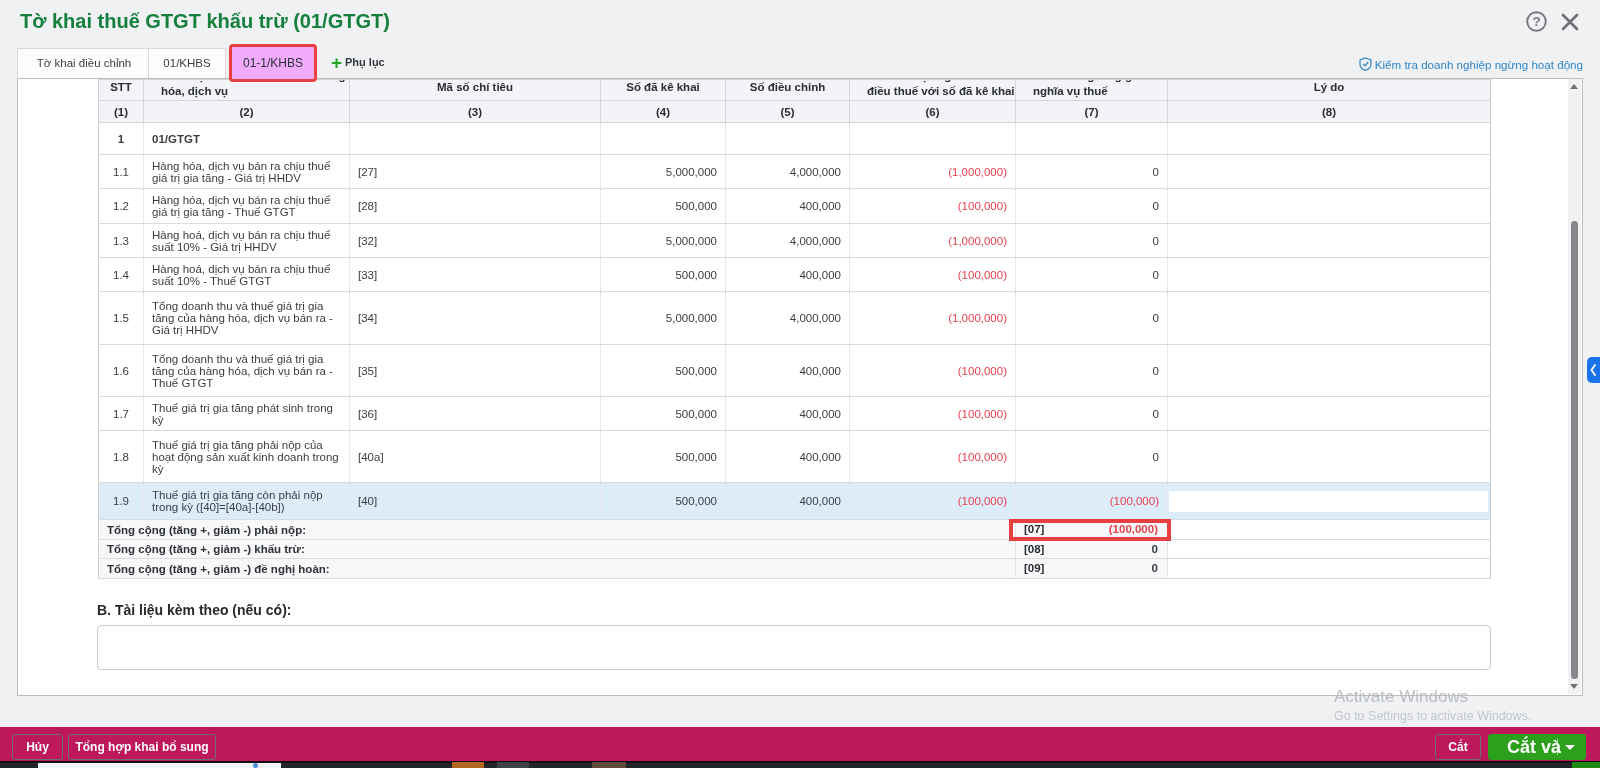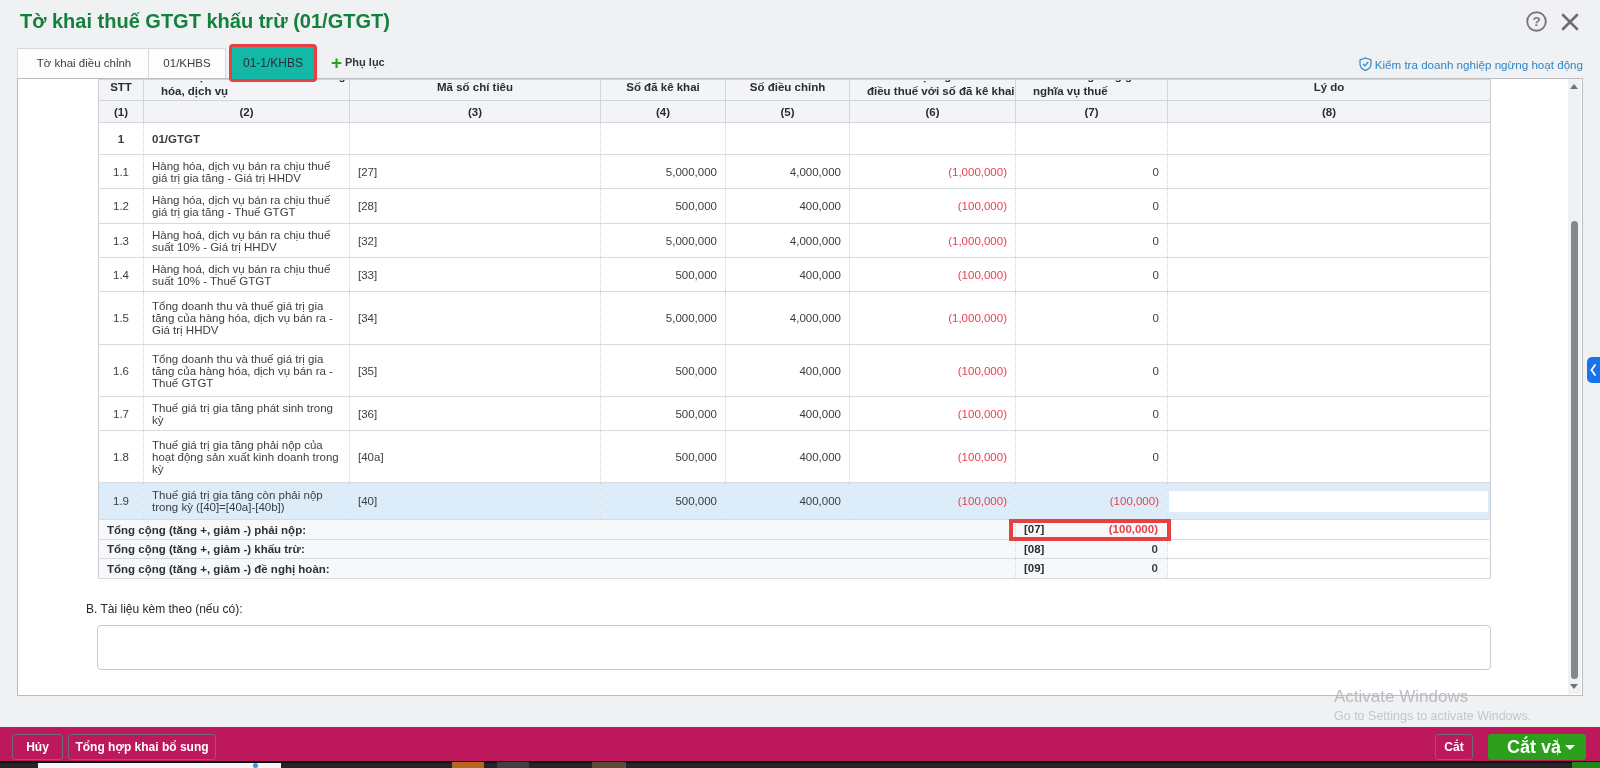--- a/index.html
+++ b/index.html
@@ -4,21 +4,21 @@
 <style>
   * { margin:0; padding:0; box-sizing:border-box; }
   html,body { width:1600px; height:768px; overflow:hidden; }
   body { font-family:"Liberation Sans",sans-serif; background:#f0f1f3; position:relative; }
   .abs { position:absolute; }
   
   #title { left:20px; top:10px; font-size:20px; font-weight:bold; color:#15803d; letter-spacing:0; }
   
   .tab { top:48px; height:31px; background:#fdfdfd; border:1px solid #d7d8da; color:#3a3d41;
          font-size:11.5px; text-align:center; line-height:29px; }
-  #tab3 { left:229px; top:44px; width:88px; height:38px; background:#14b8a6; border:3px solid #e84040;
+  #tab3 { left:229px; top:44px; width:88px; height:38px; background:#f0abfc; border:3px solid #e84040;
           border-radius:4px; color:#2b3137; font-size:12px; text-align:center; line-height:32px; }
   #plus { left:331px; top:52px; color:#23a523; font-size:19px; font-weight:bold; }
   #phuluc { left:345px; top:56px; color:#33373b; font-size:11px; font-weight:bold; }
   #toplink { top:57px; right:17px; color:#2f86ca; font-size:11.6px; }
   
   #panel { left:17px; top:78px; width:1566px; height:618px; background:#fff; border:1px solid #babcbf; }
   
   table { border-collapse:collapse; table-layout:fixed; position:absolute; left:98px; top:79px;
           font-size:11.5px; color:#3a3e42; }
   td { border-top:1px solid #d9dbde; border-bottom:1px solid #d9dbde; border-left:1px dotted #cfd1d4;
@@ -272,21 +272,21 @@
       <td colspan="6" style="font-weight:bold;color:#2e3134">Tổng cộng (tăng +, giảm -) đề nghị hoàn:</td>
       <td style="padding:0;position:relative">
         <span style="position:absolute;left:8px;top:3px;font-weight:bold;color:#2b2e31">[09]</span>
         <span style="position:absolute;right:9px;top:3px;font-weight:bold">0</span>
       </td>
       <td class="lyempty"></td>
     </tr>
   </tbody>
   </table>
 
-  <div class="abs" style="left:86px;top:602px;font-size:12px;font-weight:normal;color:#26282b">B. Tài liệu kèm theo (nếu có):</div>
+  <div class="abs" style="left:97px;top:602px;font-size:14px;font-weight:bold;color:#26282b">B. Tài liệu kèm theo (nếu có):</div>
   <div class="abs" style="left:97px;top:625px;width:1394px;height:45px;background:#fff;border:1px solid #c9cacc;border-radius:4px"></div>
 
   <div class="abs" id="tab3">01-1/KHBS</div>
 
   <div class="abs" style="left:1009px;top:519px;width:162px;height:22px;border:4px solid #e84040"></div>
 
   <div class="abs" id="sbtrack"></div>
   <div class="abs arrow-up" style="left:1570px;top:84px"></div>
   <div class="abs arrow-dn" style="left:1570px;top:684px"></div>
   <div class="abs" id="sbthumb"></div>
@@ -296,21 +296,21 @@
       <path d="M8 8 L4.5 13 L8 18" fill="none" stroke="#fff" stroke-width="1.8" stroke-linecap="round"></path>
     </svg>
   </div>
 
   <div class="abs" style="left:1334px;top:687px;font-size:17px;color:#b9bdc2">Activate Windows</div>
   <div class="abs" style="left:1334px;top:709px;font-size:12.5px;color:#c3c7cb">Go to Settings to activate Windows.</div>
 
   <div class="abs" id="footer">
     <div class="fbtn" style="left:12px;width:51px">Hủy</div>
     <div class="fbtn" style="left:68px;width:148px">Tổng hợp khai bổ sung</div>
-    <div class="fbtn" style="left:1435px;width:38px">Cắt</div>
+    <div class="fbtn" style="left:1435px;width:46px">Cắt</div>
     <div id="btn-catin">
       <span style="position:absolute;left:4px;width:69px;text-align:right;line-height:26px;font-size:18px;font-weight:bold">Cắt và In</span>
       <span style="position:absolute;left:69px;top:5px;width:1px;height:16px;background:rgba(255,255,255,.6)"></span>
       <span style="position:absolute;left:77px;top:11px;width:0;height:0;border-left:5px solid transparent;border-right:5px solid transparent;border-top:5.5px solid #fff"></span>
     </div>
   </div>
 
   <div class="abs" id="bstrip"></div>
   <div class="abs" style="left:0;top:761px;width:1600px;height:1.5px;background:#0d0e0f"></div>
   <div class="abs" style="left:38px;top:763px;width:243px;height:5px;background:#f4f5f6"></div>

